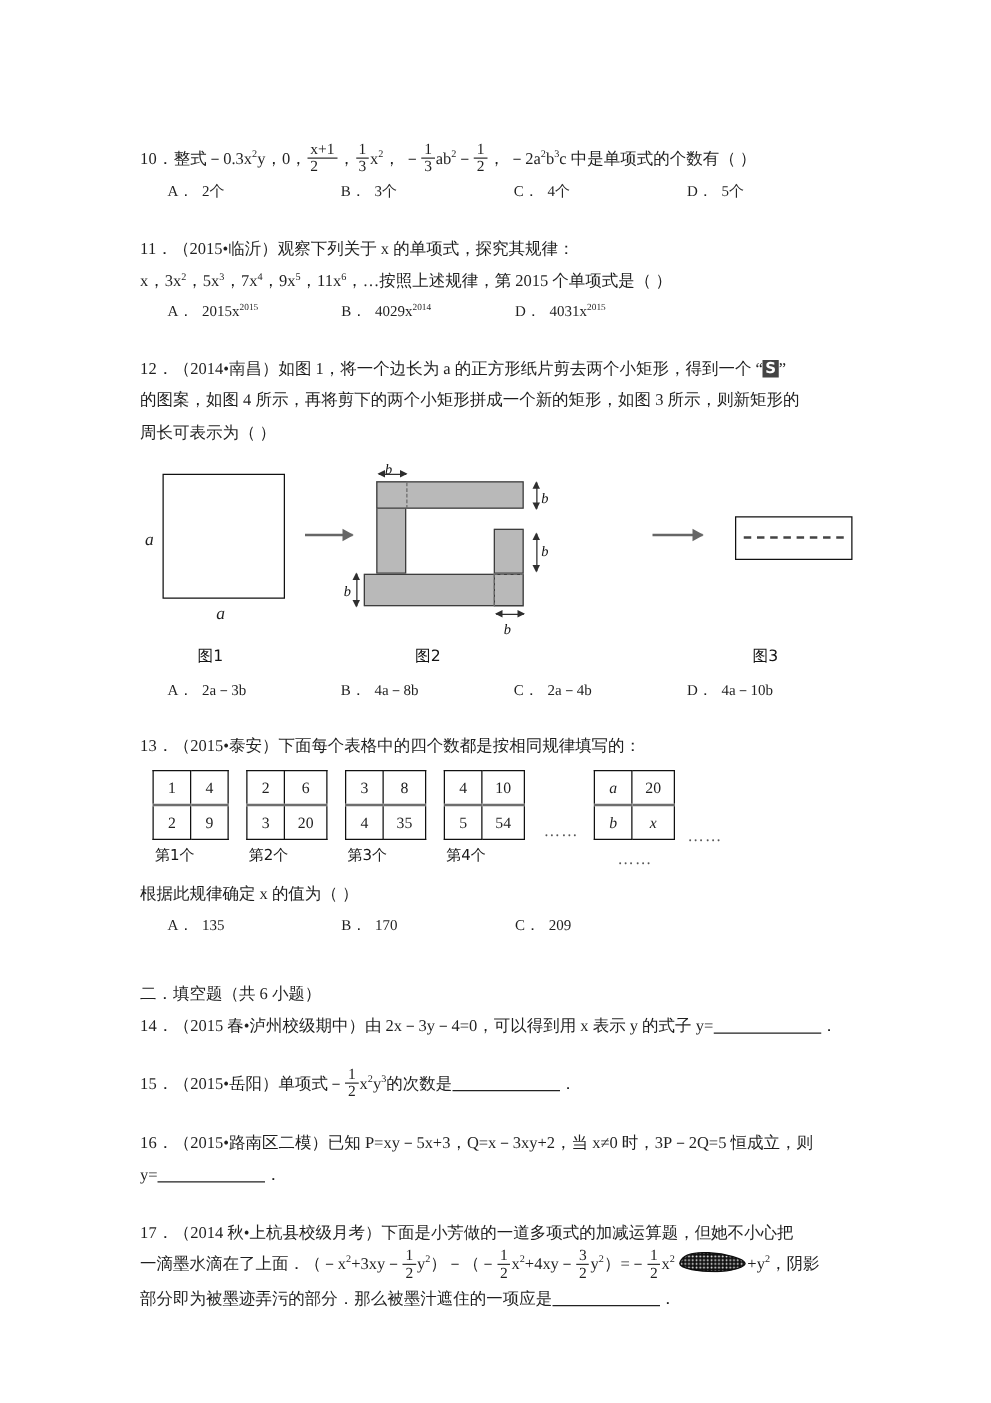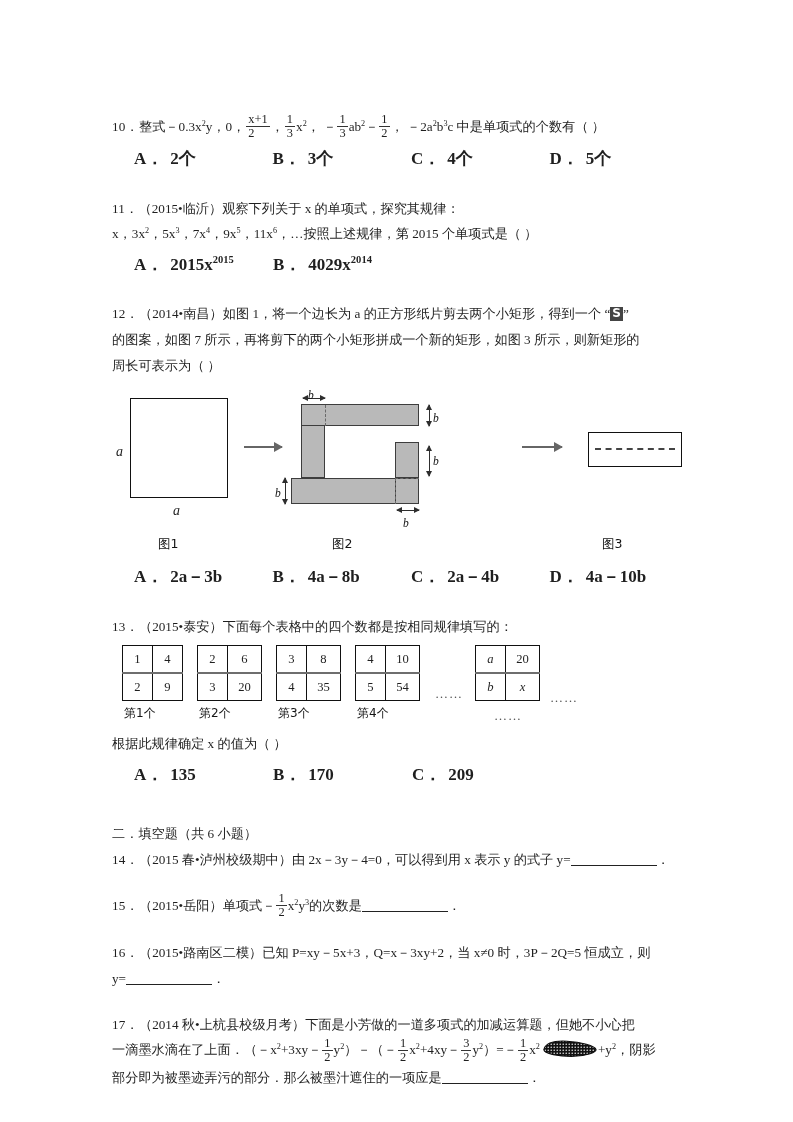--- a/index.html
+++ b/index.html
@@ -55,24 +55,23 @@
     margin: 0 1px;
     position: relative;
     top: -1px;
   }
   .frac .num { display: block; padding: 0 2px; }
   .frac .den { display: block; padding: 0 2px; border-top: 1px solid #333; }
 
   
   .options {
     display: flex;
-    font-size: 17px;
+    font-size: 12px;
     margin-top: 1px;
     padding-left: 22px;
-    font-weight: bold;
   }
   .options .opt { width: 139px; white-space: nowrap; }
   .options .opt .lbl { margin-right: 7px; }
   .spacer-md { height: 20px; }
   .spacer-lg { height: 30px; }
 
   .blank-line {
     display: inline-block;
     border-bottom: 1px solid #222;
     width: 86px;
@@ -287,30 +286,31 @@
     <div class="q">
       <div class="qline">
         <span class="qnum">11．</span><span>（2015•临沂）观察下列关于 x 的单项式，探究其规律：</span>
       </div>
       <div class="qline">
         <span>x</span>，<span>3x</span><span class="sup">2</span>，<span>5x</span><span class="sup">3</span>，<span>7x</span><span class="sup">4</span>，<span>9x</span><span class="sup">5</span>，<span>11x</span><span class="sup">6</span>，<span>…按照上述规律，第 2015 个单项式是（      ）</span>
       </div>
       <div class="options">
         <div class="opt"><span class="lbl">A．</span><span>2015x</span><span class="sup">2015</span></div>
         <div class="opt"><span class="lbl">B．</span><span>4029x</span><span class="sup">2014</span></div>
+        <div class="opt"><span class="lbl">D．</span><span>4031x</span><span class="sup">2015</span></div>
       </div>
     </div>
 
     <div class="spacer-md"></div>
 
     <div class="q">
       <div class="qline">
         <span class="qnum">12．</span><span>（2014•南昌）如图 1，将一个边长为 a 的正方形纸片剪去两个小矩形，得到一个 “</span><span class="s-glyph">S</span><span>”</span>
       </div>
-      <div class="qline">的图案，如图 7 所示，再将剪下的两个小矩形拼成一个新的矩形，如图 3 所示，则新矩形的</div>
+      <div class="qline">的图案，如图 4 所示，再将剪下的两个小矩形拼成一个新的矩形，如图 3 所示，则新矩形的</div>
       <div class="qline">周长可表示为（      ）</div>
 
       <div class="fig-block">
 
         <div class="sq1"></div>
         <div class="lbl-a-left">a</div>
         <div class="lbl-a-bot">a</div>
 
         <div class="arrow" style="left:126px; top:62px; width:38px;"></div>
 

